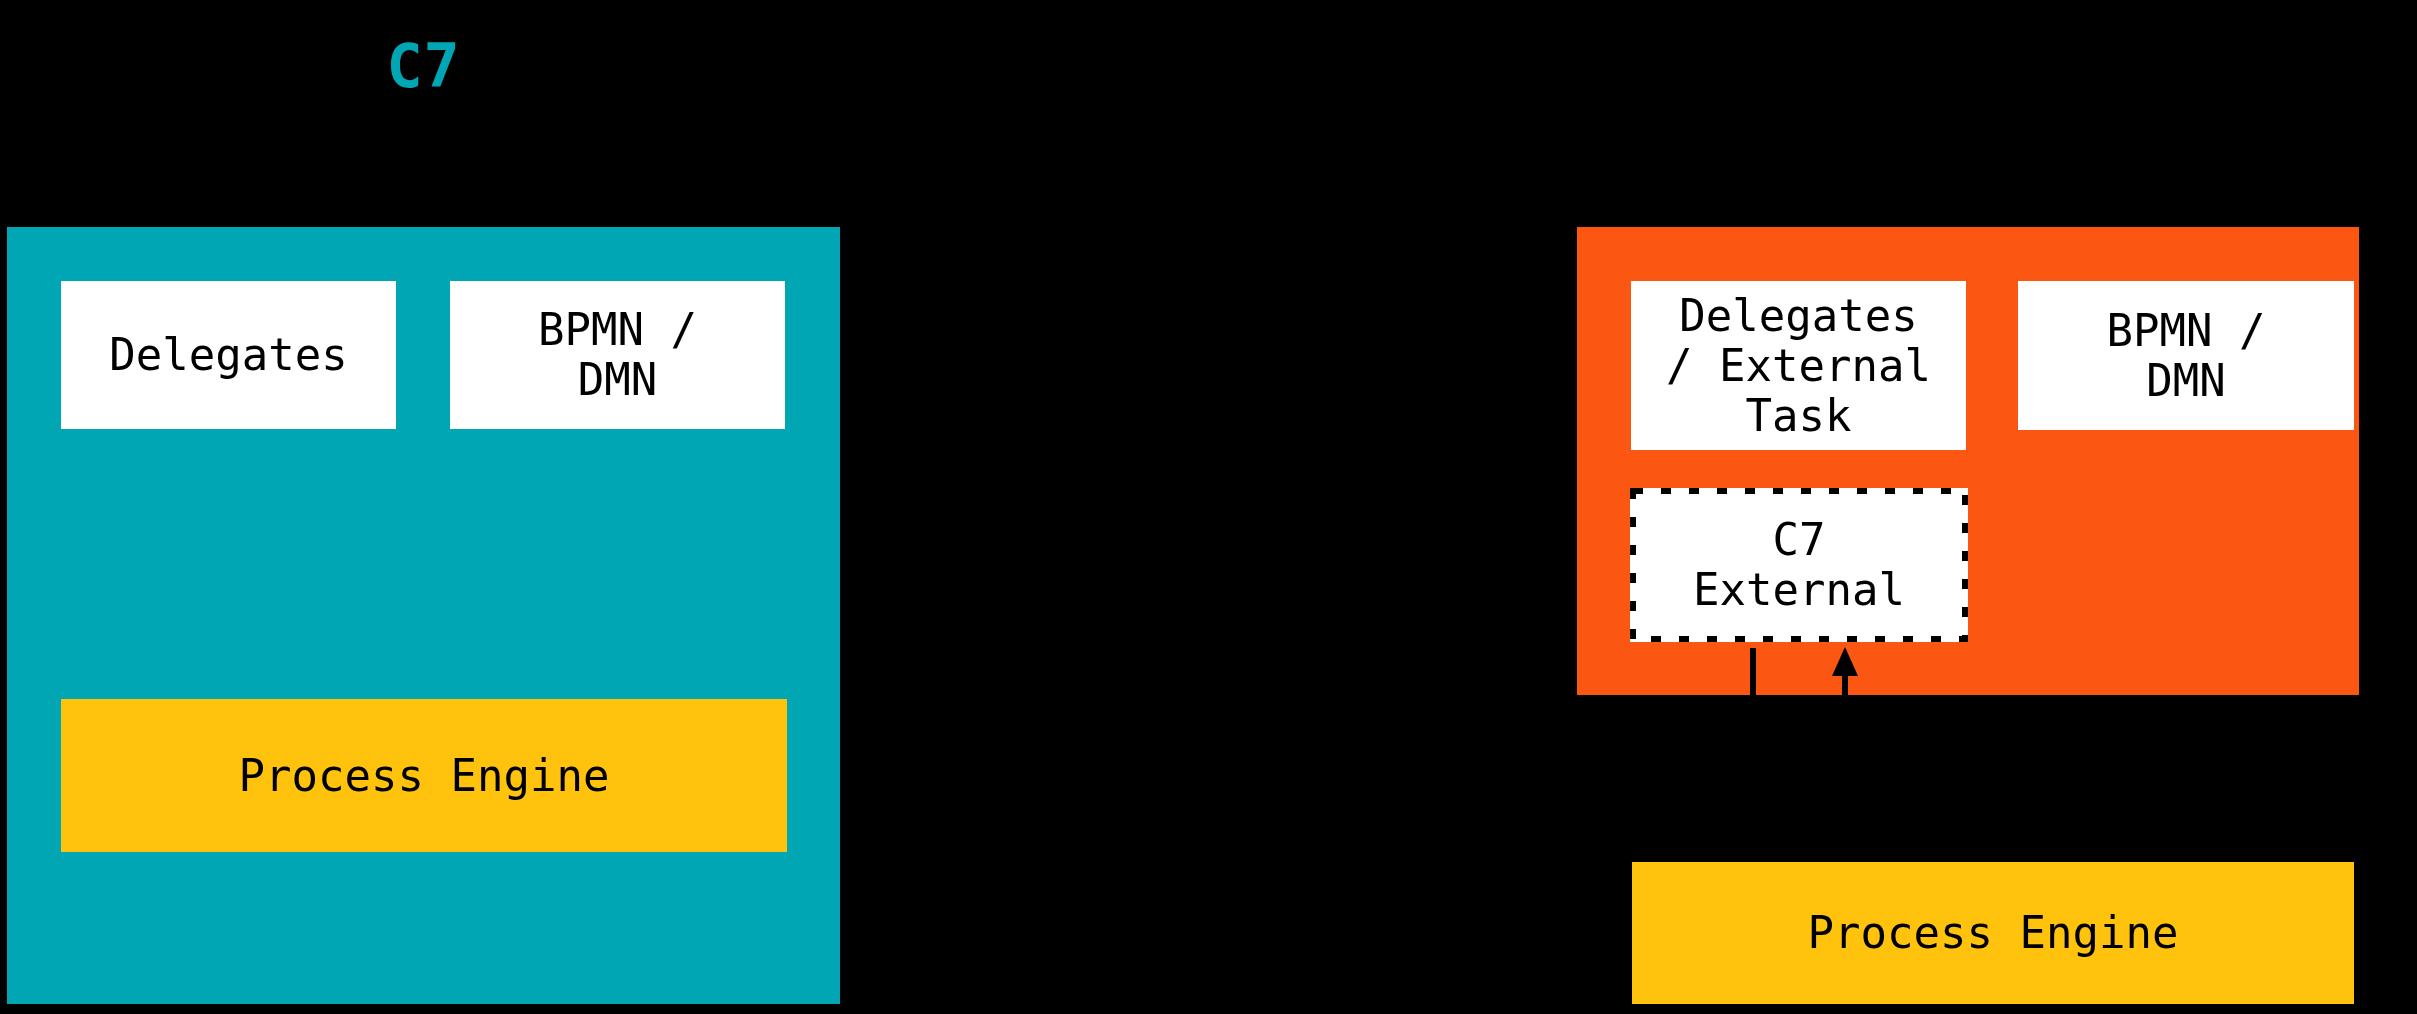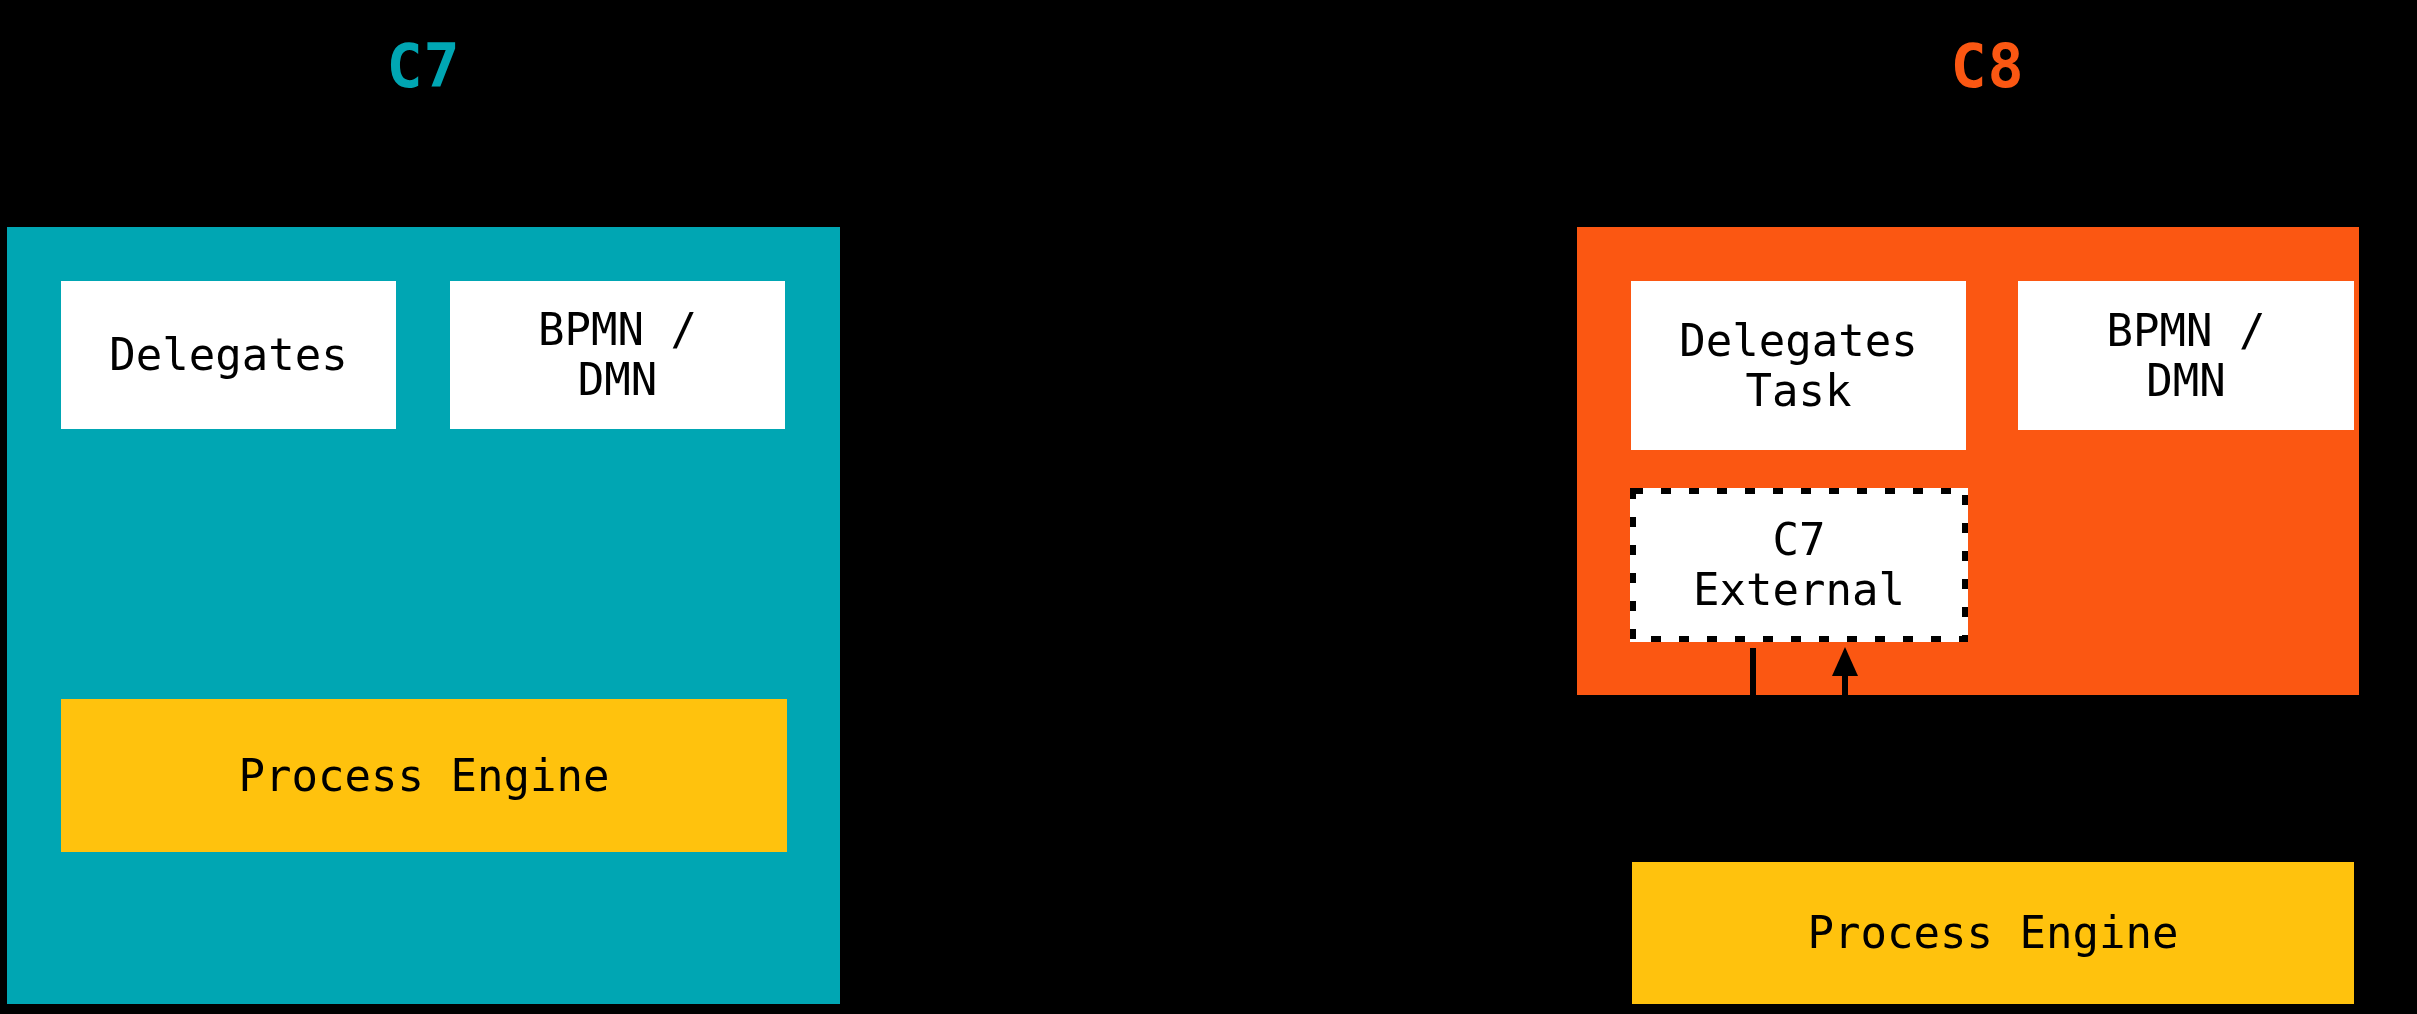--- a/index.html
+++ b/index.html
@@ -97,26 +97,26 @@
 
   <div class="label-box c7-bpmn">
     <span>BPMN /</span>
     <span>DMN</span>
   </div>
 
   <div class="label-box c7-engine">
     <span>Process Engine</span>
   </div>
 
-  <div class="section-title title-c8">C8</div>
 
   <div class="panel panel-c8"></div>
 
   <div class="label-box c8-delegates">
     <span>Delegates</span>
+    <span>/ External</span>
     <span>Task</span>
   </div>
 
   <div class="label-box c8-bpmn">
     <span>BPMN /</span>
     <span>DMN</span>
   </div>
 
   <div class="label-box c8-adapter">
     <svg class="dash-border" viewBox="0 0 338 154" preserveAspectRatio="none">

